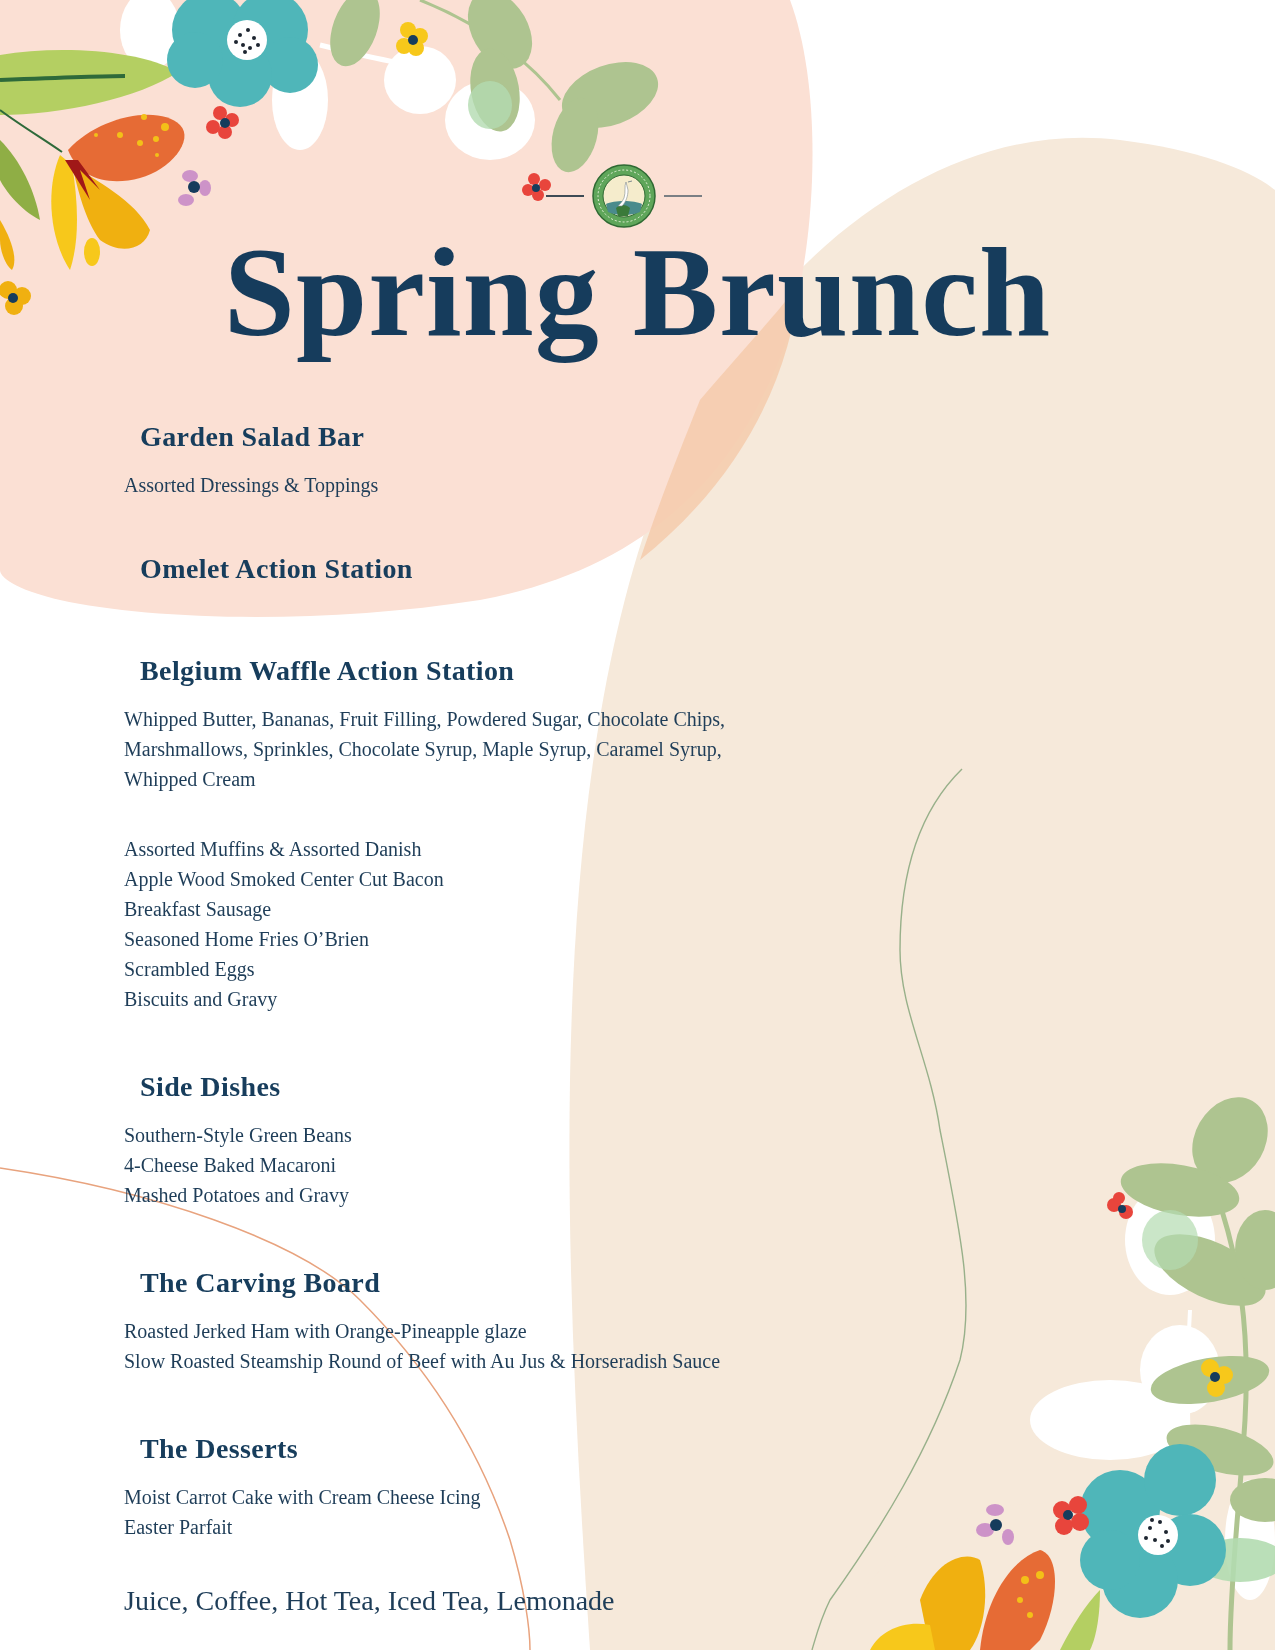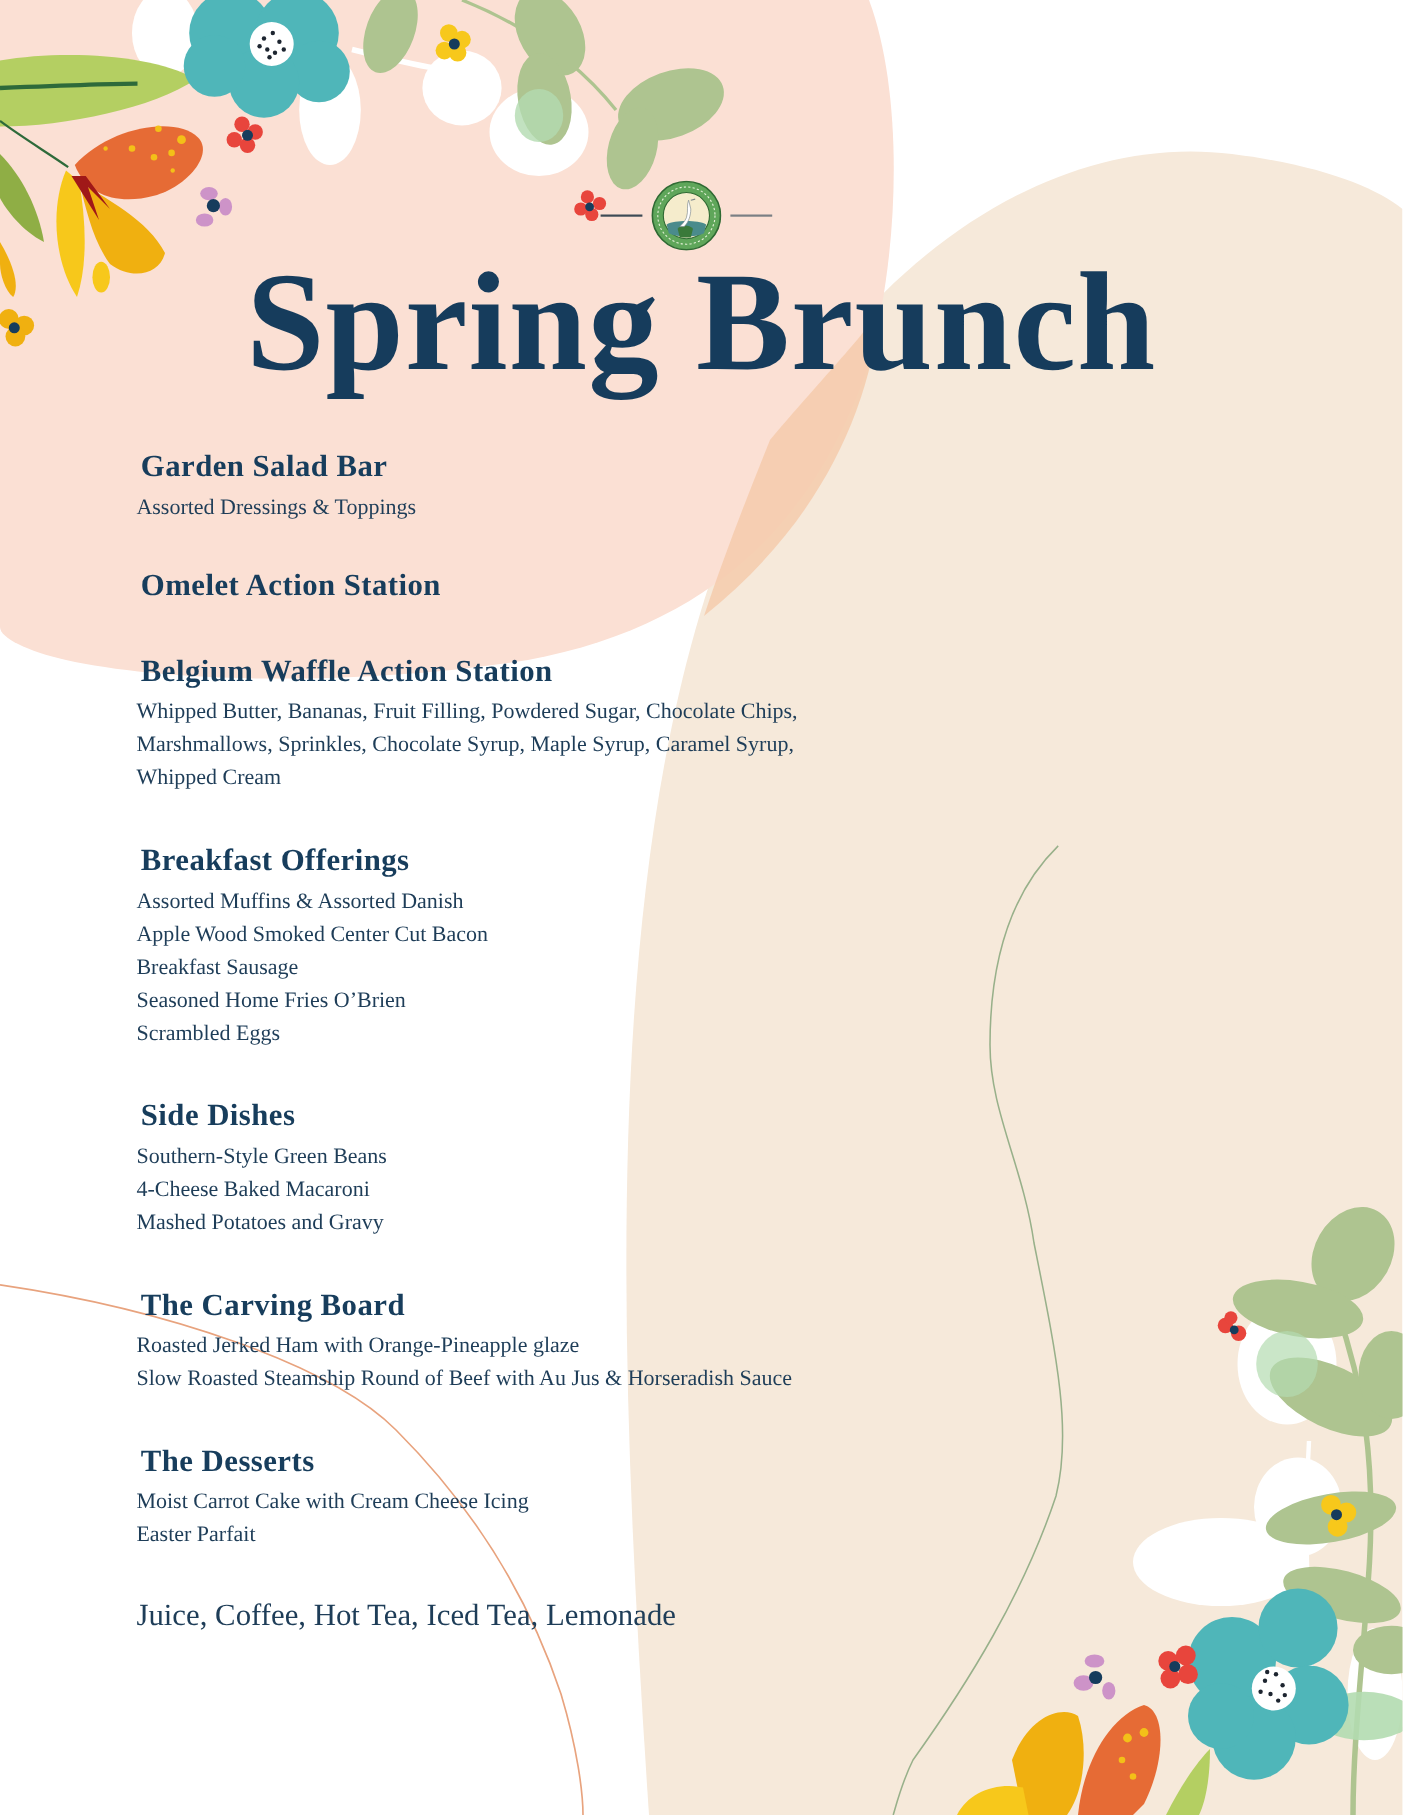--- a/index.html
+++ b/index.html
@@ -26,21 +26,21 @@
       font-family: "Liberation Serif", "DejaVu Serif", serif;
       font-weight: bold; font-size: 128px; line-height: 140px; letter-spacing: 1px;
       color: #163c5c; margin: 0;
     }
 
     .menu { position: absolute; left: 124px; top: 404px; width: 820px; }
     .section { margin: 0; }
     .section-title {
       font-family: "Liberation Serif", "DejaVu Serif", serif;
       font-weight: bold; font-size: 28px; line-height: 34px; color: #173d5c;
-      letter-spacing: 0.4px; margin: 4px;
+      letter-spacing: 0.4px; margin: 16px;
     }
     .item {
       font-family: "Liberation Serif", "DejaVu Serif", serif;
       font-size: 20px; line-height: 30px; color: #1e3d58; margin: 0;
     }
     .item.large { font-size: 28px; line-height: 38px; }
     .spacer-sm { height: 36px; }
     .spacer-md { height: 40px; }
   </style>
 </head>
@@ -264,26 +264,26 @@
 
     <div class="section">
       <h2 class="section-title">Belgium Waffle Action Station</h2>
       <p class="item">Whipped Butter, Bananas, Fruit Filling, Powdered Sugar, Chocolate Chips,</p>
       <p class="item">Marshmallows, Sprinkles, Chocolate Syrup, Maple Syrup, Caramel Syrup,</p>
       <p class="item">Whipped Cream</p>
     </div>
     <div class="spacer-md"></div>
 
     <div class="section">
-      <h2 class="section-title">Breakfast Offerings</h2>
       <p class="item">Assorted Muffins &amp; Assorted Danish</p>
       <p class="item">Apple Wood Smoked Center Cut Bacon</p>
       <p class="item">Breakfast Sausage</p>
       <p class="item">Seasoned Home Fries O’Brien</p>
       <p class="item">Scrambled Eggs</p>
+      <p class="item">Biscuits and Gravy</p>
     </div>
     <div class="spacer-md"></div>
 
     <div class="section">
       <h2 class="section-title">Side Dishes</h2>
       <p class="item">Southern-Style Green Beans</p>
       <p class="item">4-Cheese Baked Macaroni</p>
       <p class="item">Mashed Potatoes and Gravy</p>
     </div>
     <div class="spacer-md"></div>

